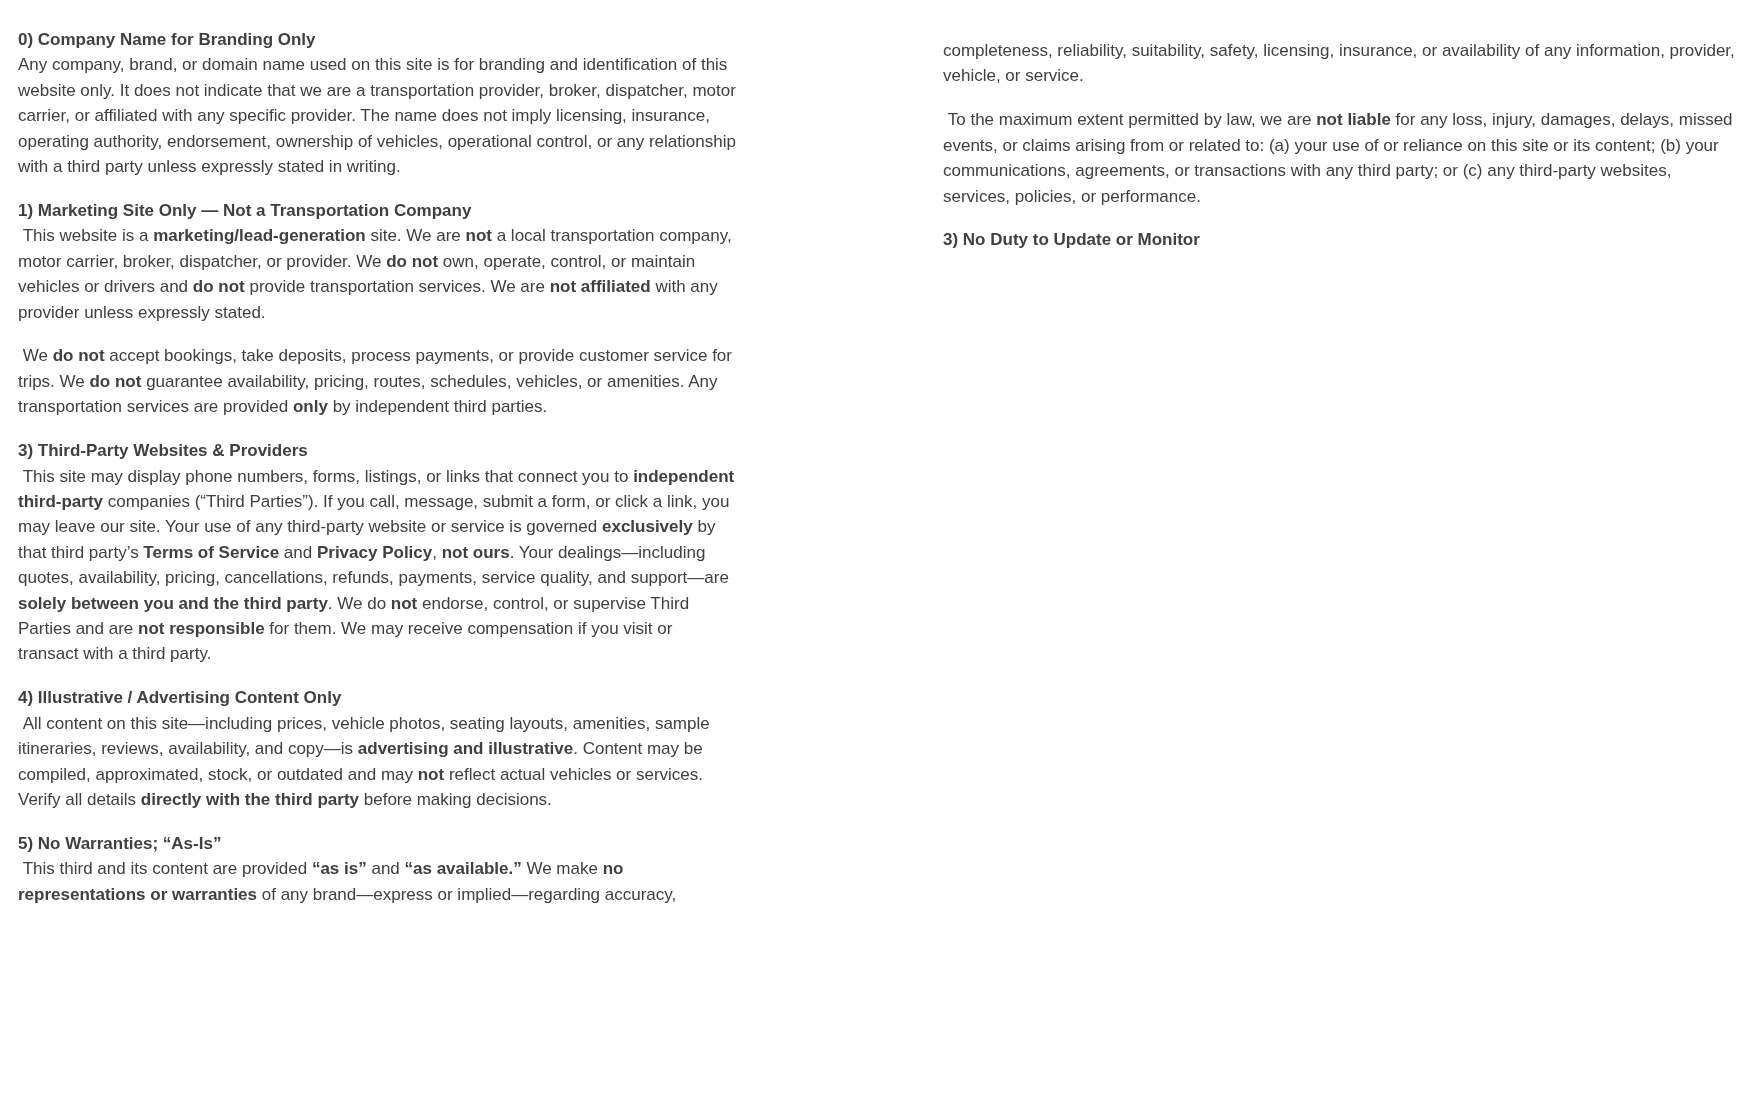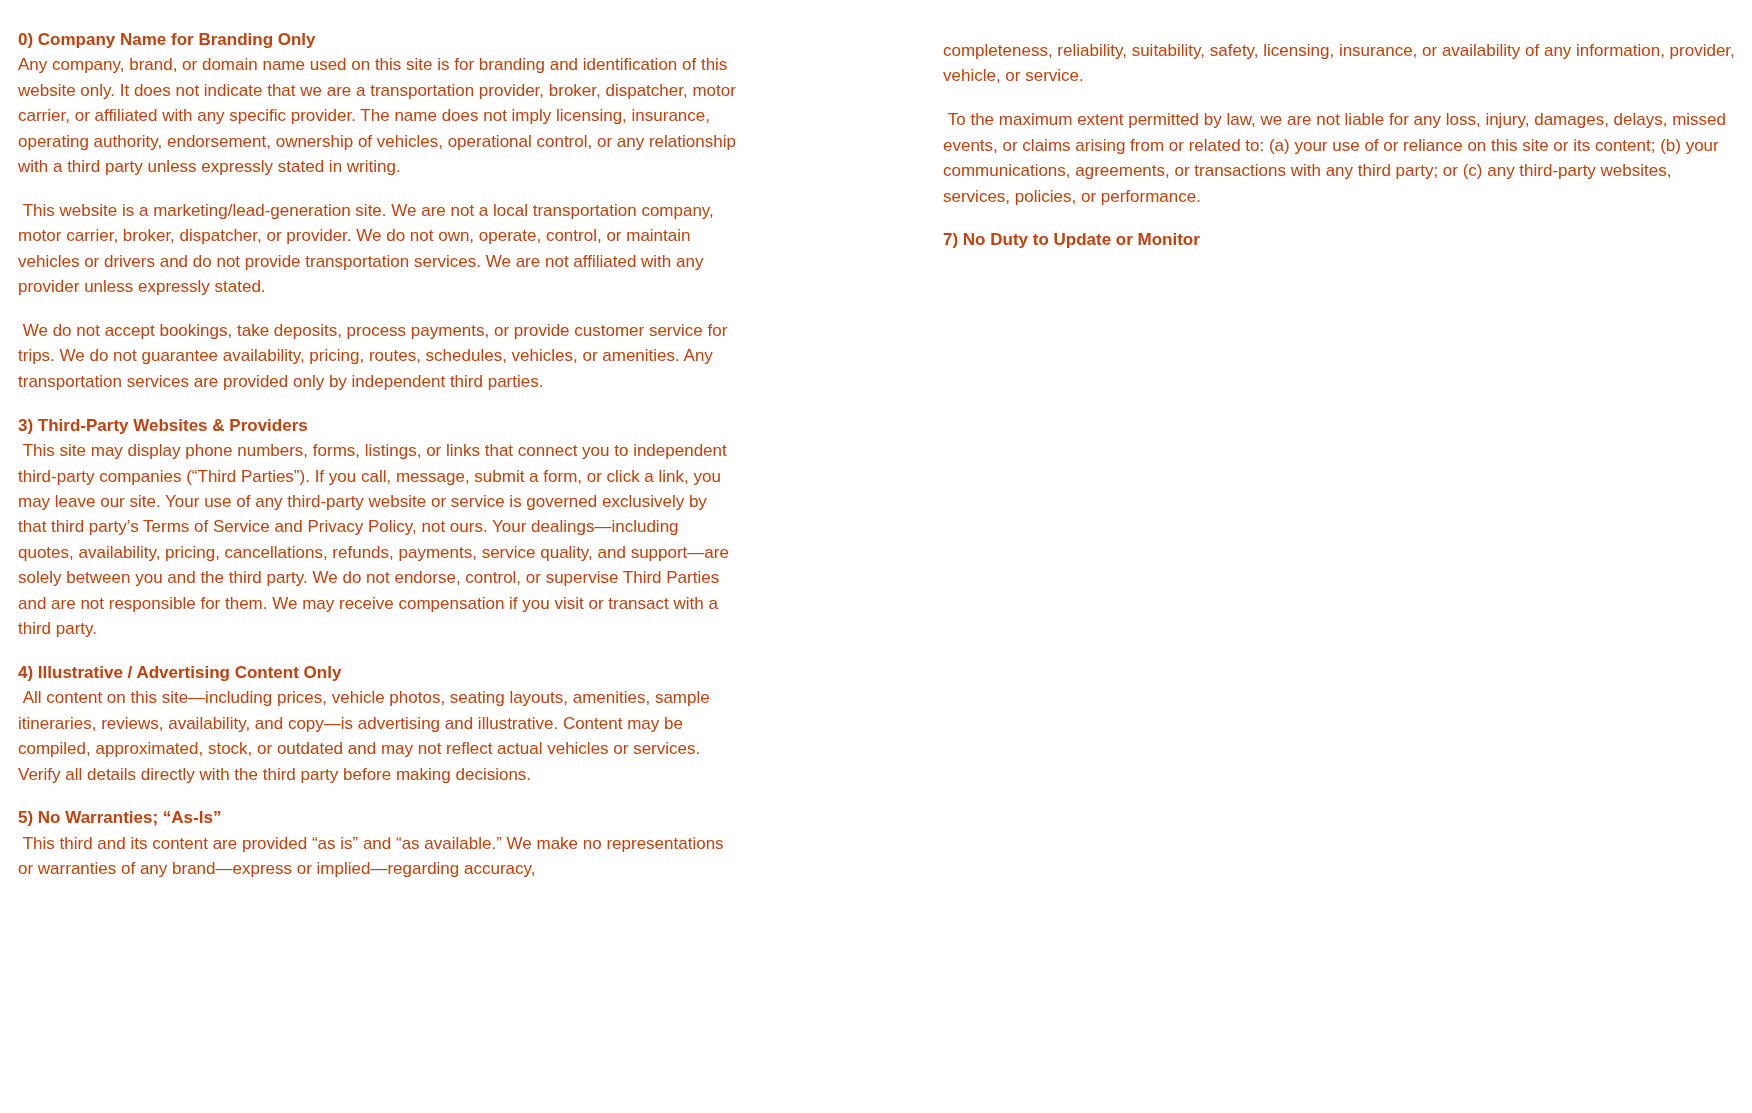--- a/index.html
+++ b/index.html
@@ -1,52 +1,53 @@
 <!DOCTYPE html>
 <html><head>
 <meta charset="utf-8">
 <style>
   html,body{margin:0;padding:0;background:#ffffff;}
   .page{
     position:relative;
     width:1752px;height:916px;
     background:#ffffff;
     font-family:"Liberation Sans","DejaVu Sans",sans-serif;
-    color:#c2410c;
+    color:#404040;
     overflow:hidden;
   }
   .col{position:absolute;top:0;}
   .col-left{left:18px;top:27px;width:719px;}
   .col-right{left:943px;top:38px;width:800px;}
   .sec{margin:0;}
   .sec + .sec{margin-top:18.5px;}
   h2.head{
     margin:0;padding:0;
     font-size:17px;line-height:25.4px;
     font-weight:700;
     white-space:pre-wrap;
   }
   p.para{
     margin:0;padding:0;
     font-size:17px;line-height:25.4px;
     font-weight:400;
     white-space:pre-wrap;
   }
-  .b{font-weight:400;}
+  .b{font-weight:700;}
 </style>
 </head>
 <body>
 
 <div class="page">
   <div class="col col-left">
       <section class="sec">
         <h2 class="head">0) Company Name for Branding Only</h2>
         <p class="para"><span>Any company, brand, or domain name used on this site is for branding and identification of this website only. It does not indicate that we are a transportation provider, broker, dispatcher, motor carrier, or affiliated with any specific provider. The name does not imply licensing, insurance, operating authority, endorsement, ownership of vehicles, operational control, or any relationship with a third party unless expressly stated in writing.</span></p>
       </section>
       <section class="sec">
+        <h2 class="head">1) Marketing Site Only — Not a Transportation Company</h2>
         <p class="para"><span> This website is a </span><span class="b">marketing/lead-generation</span><span> site. We are </span><span class="b">not</span><span> a local transportation company, motor carrier, broker, dispatcher, or provider. We </span><span class="b">do not</span><span> own, operate, control, or maintain vehicles or drivers and </span><span class="b">do not</span><span> provide transportation services. We are </span><span class="b">not affiliated</span><span> with any provider unless expressly stated.</span></p>
       </section>
       <section class="sec">
         <p class="para"><span> We </span><span class="b">do not</span><span> accept bookings, take deposits, process payments, or provide customer service for trips. We </span><span class="b">do not</span><span> guarantee availability, pricing, routes, schedules, vehicles, or amenities. Any transportation services are provided </span><span class="b">only</span><span> by independent third parties.</span></p>
       </section>
       <section class="sec">
         <h2 class="head">3) Third-Party Websites &amp; Providers</h2>
         <p class="para"><span> This site may display phone numbers, forms, listings, or links that connect you to </span><span class="b">independent third-party</span><span> companies (“Third Parties”). If you call, message, submit a form, or click a link, you may leave our site. Your use of any third-party website or service is governed </span><span class="b">exclusively</span><span> by that third party’s </span><span class="b">Terms of Service</span><span> and </span><span class="b">Privacy Policy</span><span>, </span><span class="b">not ours</span><span>. Your dealings—including quotes, availability, pricing, cancellations, refunds, payments, service quality, and support—are </span><span class="b">solely between you and the third party</span><span>. We do </span><span class="b">not</span><span> endorse, control, or supervise Third Parties and are </span><span class="b">not responsible</span><span> for them. We may receive compensation if you visit or transact with a third party.</span></p>
       </section>
       <section class="sec">
@@ -59,16 +60,16 @@
       </section>
     </div>
   <div class="col col-right">
       <section class="sec">
         <p class="para"><span>completeness, reliability, suitability, safety, licensing, insurance, or availability of any information, provider, vehicle, or service.</span></p>
       </section>
       <section class="sec">
         <p class="para"><span> To the maximum extent permitted by law, we are </span><span class="b">not liable</span><span> for any loss, injury, damages, delays, missed events, or claims arising from or related to: (a) your use of or reliance on this site or its content; (b) your communications, agreements, or transactions with any third party; or (c) any third-party websites, services, policies, or performance.</span></p>
       </section>
       <section class="sec">
-        <h2 class="head">7) No Duty to Update or Monitor</h2>
+        <h2 class="head">3) No Duty to Update or Monitor</h2>
       </section>
     </div>
 </div>
 
 </body></html>

